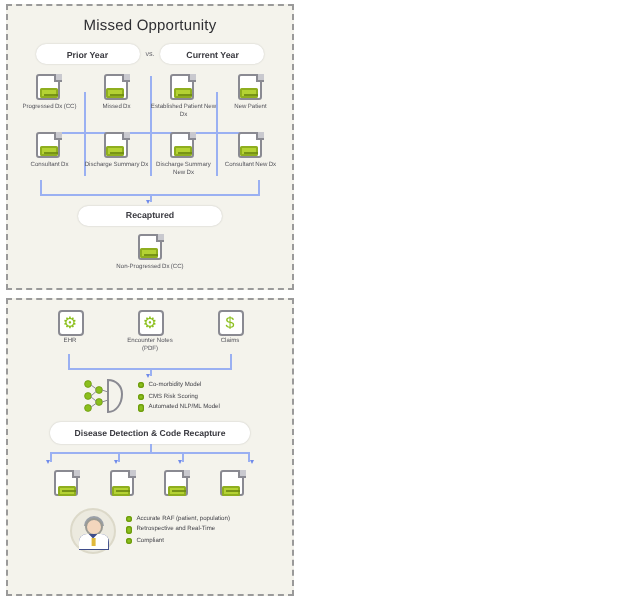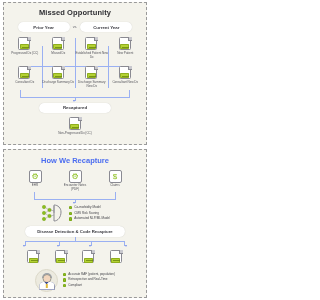--- a/index.html
+++ b/index.html
@@ -15,21 +15,21 @@
     background:#f4f3ec;
     border:1px dashed #9a9a9a;
     position:absolute;
     left:3px; right:3px;
   }
   #panel-top { top:2px; height:143px; }
   #panel-bottom { top:149px; height:149px; }
 
   .title {
     text-align:center;
-    font-weight:bold;
+    font-weight:normal;
     color:#2f2f33;
     font-size:7.5px;
     letter-spacing:.1px;
     margin-top:5px;
   }
   .title2 {
     text-align:center;
     font-weight:bold;
     color:#4a6cf0;
     font-size:7.5px;
@@ -307,21 +307,20 @@
       <div class="sheet"></div>
         <div class="fold"></div>
         <div class="bar"></div>
     </div>
     <div class="cap">Non-Progressed Dx (CC)</div>
   </div>
 </div>
 
 <div class="panel" id="panel-bottom">
 
-  <div class="title2">How We Recapture</div>
 
   <div class="srcrow">
     <div class="src">
       <div class="sqicon">
           <span class="g">⚙</span>
         </div>
       <div class="slabel">EHR</div>
     </div>
     <div class="src">
       <div class="sqicon">

